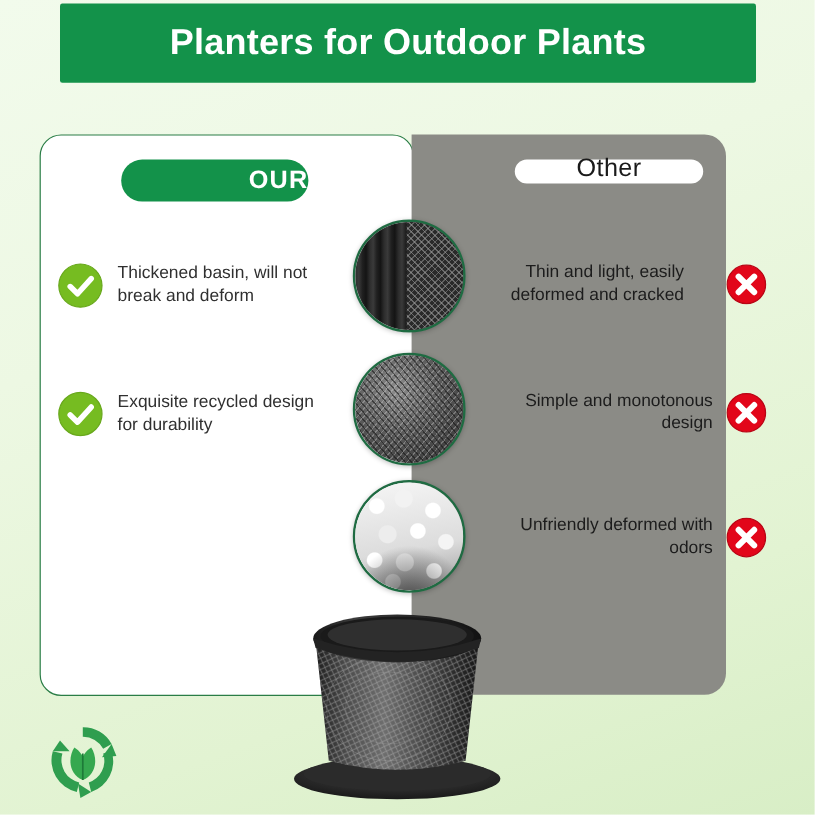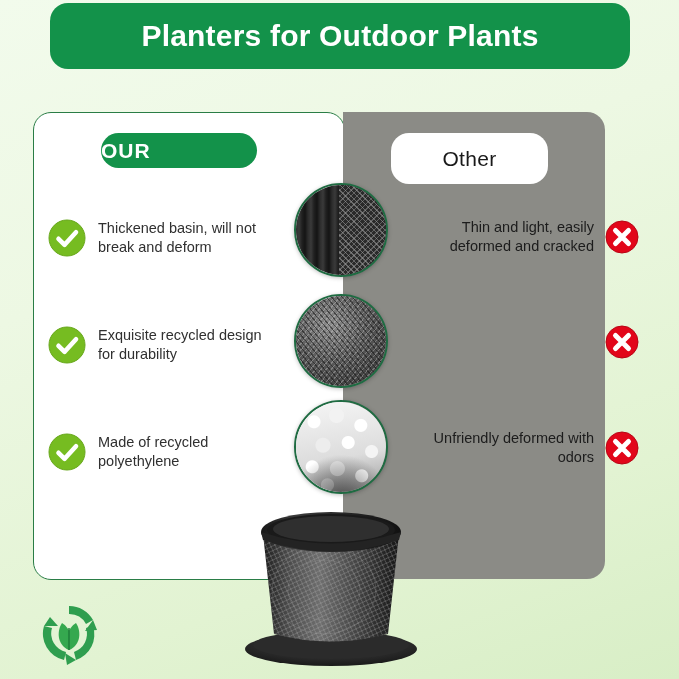--- a/index.html
+++ b/index.html
@@ -21,21 +21,21 @@
   }
 
   
   .header-banner {
     position: absolute;
     left: 50px;
     top: 3px;
     width: 580px;
     height: 66px;
     background: #13924a;
-    border-radius: 18px;
+    border-radius: 2px;
     display: flex;
     align-items: center;
     justify-content: center;
   }
   .header-title {
     color: #ffffff;
     font-size: 30px;
     font-weight: bold;
     letter-spacing: 0.2px;
     white-space: nowrap;
@@ -69,38 +69,38 @@
   .pill-our {
     position: absolute;
     left: 101px;
     top: 133px;
     width: 156px;
     height: 35px;
     background: #13924a;
     border-radius: 18px;
     display: flex;
     align-items: center;
-    justify-content: flex-start;
+    justify-content: flex-end;
   }
   .pill-our-label {
     color: #ffffff;
     font-size: 21px;
     font-weight: bold;
     letter-spacing: 1px;
   }
   .pill-other {
     position: absolute;
-    left: 391px;
+    left: 429px;
     top: 133px;
     width: 157px;
-    height: 51px;
+    height: 20px;
     background: #ffffff;
     border-radius: 18px;
     display: flex;
-    align-items: center;
+    align-items: flex-end;
     justify-content: center;
   }
   .pill-other-label {
     color: #1a1a1a;
     font-size: 21px;
     font-weight: normal;
     letter-spacing: 0.3px;
   }
 
   
@@ -132,21 +132,21 @@
 
   
   .con-row {
     position: absolute;
     right: 40px;
     display: flex;
     align-items: center;
     justify-content: flex-end;
     width: 220px;
   }
-  .con-row.r0 { top: 218px; }
+  .con-row.r0 { top: 218px; gap: 24px; }
   .con-row.r1 { top: 325px; }
   .con-row.r2 { top: 429px; }
 
   .con-text {
     text-align: right;
     font-size: 14.5px;
     line-height: 1.32;
     color: #1c1c1c;
     margin-right: 11px;
     font-family: "Liberation Sans", sans-serif;
@@ -278,43 +278,34 @@
     <span class="check-icon">
       <svg viewBox="0 0 38 38" width="38" height="38" aria-hidden="true">
         <circle cx="19" cy="19" r="18" fill="#76bc21"></circle>
         <circle cx="19" cy="19" r="18" fill="none" stroke="#68a81c" stroke-width="1"></circle>
         <path d="M10.5 19.8 L16.6 25.8 L28 13.2" fill="none" stroke="#ffffff" stroke-width="4.6" stroke-linecap="round" stroke-linejoin="round"></path>
       </svg>
     </span>
     <span class="pro-text">Exquisite recycled design for durability</span>
   </div>
 
-  <div class="pro-row r2">
-    <span class="check-icon">
-      <svg viewBox="0 0 38 38" width="38" height="38" aria-hidden="true">
-        <circle cx="19" cy="19" r="18" fill="#76bc21"></circle>
-        <circle cx="19" cy="19" r="18" fill="none" stroke="#68a81c" stroke-width="1"></circle>
-        <path d="M10.5 19.8 L16.6 25.8 L28 13.2" fill="none" stroke="#ffffff" stroke-width="4.6" stroke-linecap="round" stroke-linejoin="round"></path>
-      </svg>
-    </span>
-    <span class="pro-text">Made of recycled polyethylene</span>
-  </div>
 
   <div class="con-row r0">
     <span class="con-text">Thin and light, easily deformed and cracked</span>
     <span class="x-icon">
       <svg viewBox="0 0 34 34" width="34" height="34" aria-hidden="true">
         <circle cx="17" cy="17" r="16" fill="#e2061a"></circle>
         <circle cx="17" cy="17" r="16" fill="none" stroke="#b80515" stroke-width="1"></circle>
         <path d="M10.5 10.5 L23.5 23.5 M23.5 10.5 L10.5 23.5" stroke="#ffffff" stroke-width="5" stroke-linecap="round"></path>
       </svg>
     </span>
   </div>
 
   <div class="con-row r1">
+    <span class="con-text">Simple and monotonous design</span>
     <span class="x-icon">
       <svg viewBox="0 0 34 34" width="34" height="34" aria-hidden="true">
         <circle cx="17" cy="17" r="16" fill="#e2061a"></circle>
         <circle cx="17" cy="17" r="16" fill="none" stroke="#b80515" stroke-width="1"></circle>
         <path d="M10.5 10.5 L23.5 23.5 M23.5 10.5 L10.5 23.5" stroke="#ffffff" stroke-width="5" stroke-linecap="round"></path>
       </svg>
     </span>
   </div>
 
   <div class="con-row r2">

